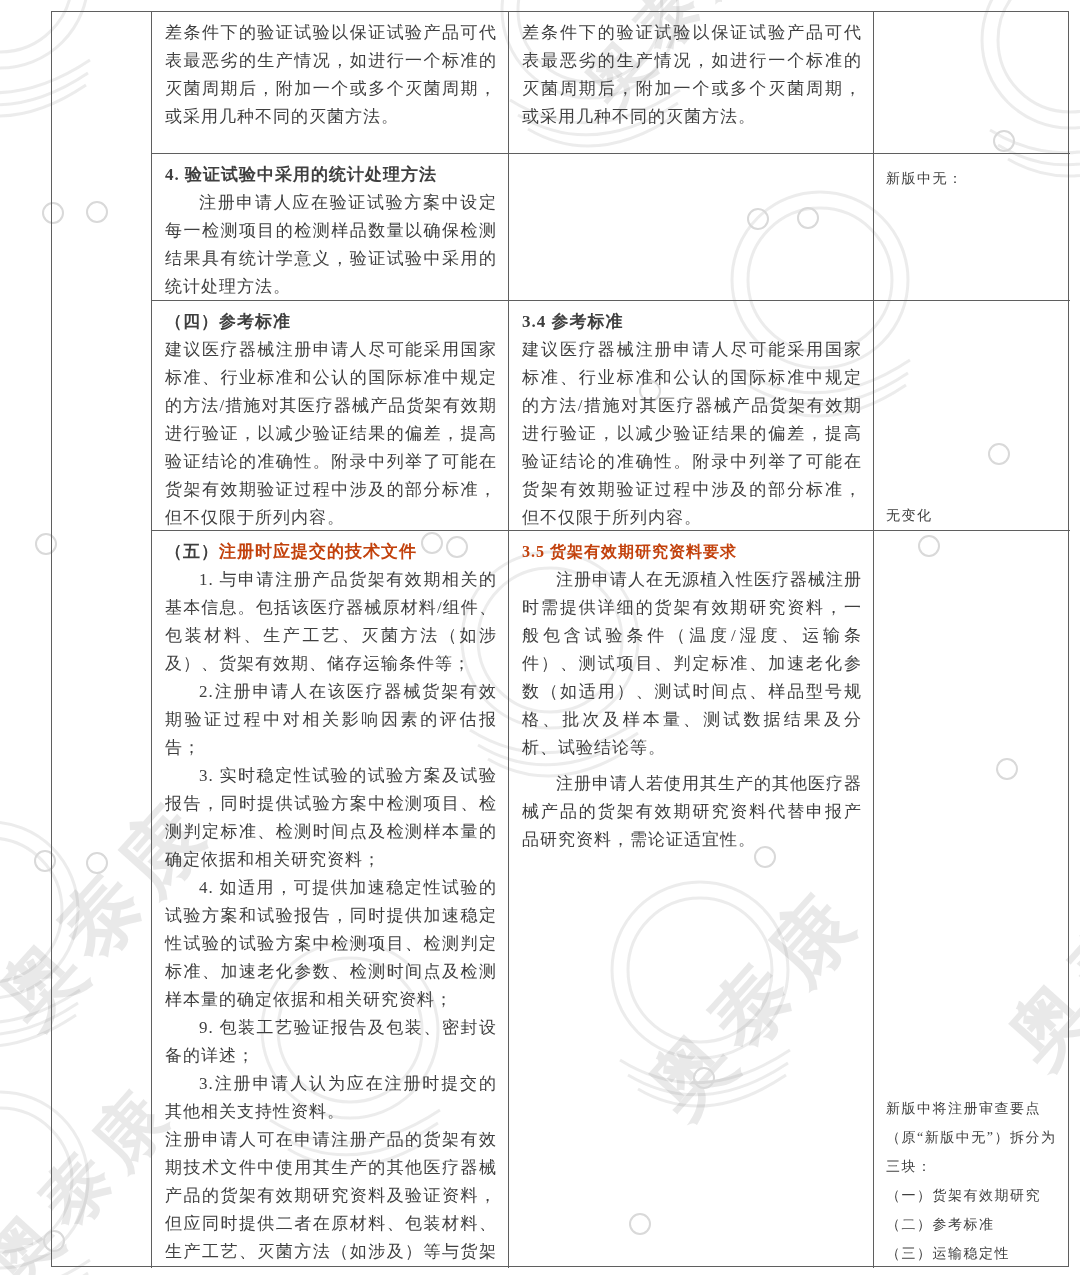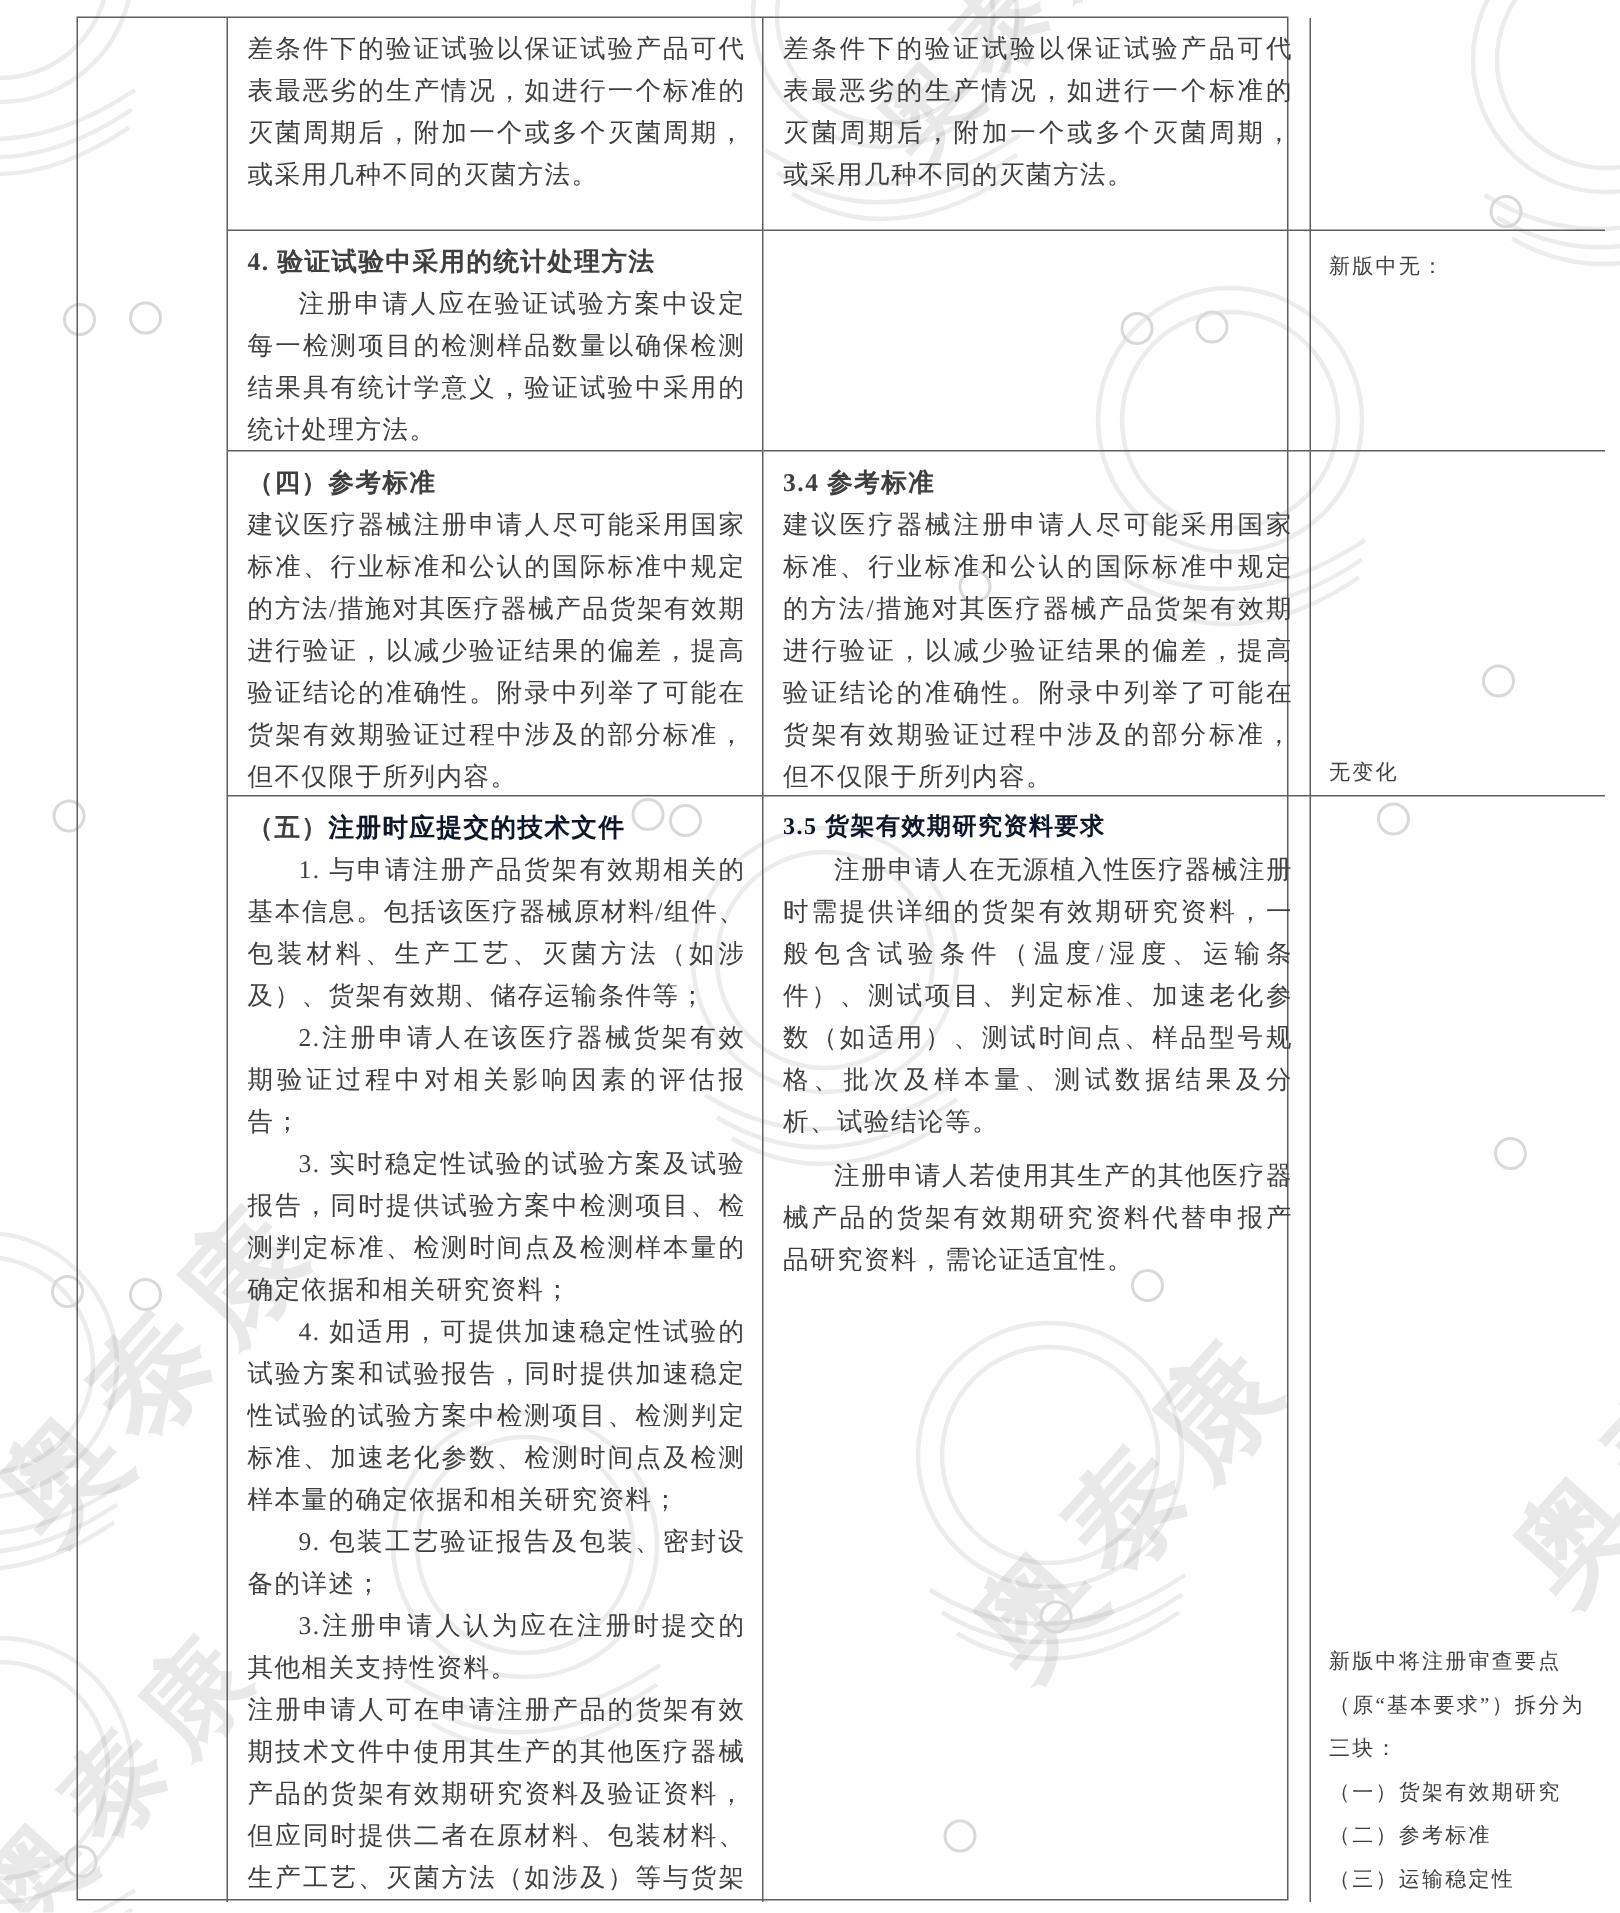--- a/index.html
+++ b/index.html
@@ -25,21 +25,21 @@
   .wm-stamp{position:absolute;opacity:.55;}
   .wm-stamp circle,.wm-stamp path{fill:none;stroke:#dddddd;stroke-width:3;}
   .wm-circle{
     position:absolute;width:22px;height:22px;border-radius:50%;
     border:2px solid #d9d9d9;box-sizing:border-box;
   }
 
   
   .doc-table{
     position:absolute;left:51px;top:11px;
-    width:808px;height:1256px;
+    width:1018px;height:1256px;
     display:grid;
     grid-template-columns:100px 357px 365px 196px;
     grid-template-rows:142px 147px 230px 737px;
     border:1px solid #5f5f5f;
     box-sizing:border-box;
     z-index:1;
   }
   .cell{
     box-sizing:border-box;
     border-right:1px solid #5f5f5f;
@@ -51,21 +51,21 @@
     letter-spacing:1px;
     text-align:justify;
   }
   .cell.last-col{border-right:none;}
   .cell.last-row{border-bottom:none;}
   .cell-margin{grid-column:1;grid-row:1 / 5;border-bottom:none;}
 
   .cell p{margin:0;}
   .indent{text-indent:2em;}
   .hd{font-weight:bold;}
-  .red{color:#0f172a;}
+  .red{color:#c2410c;}
 
   .note-cell{
     font-size:14px;line-height:29px;letter-spacing:1.5px;
     padding:10px 10px 0 12px;text-align:left;
   }
   .note-center{display:flex;flex-direction:column;justify-content:flex-end;padding-top:0;}
 </style>
 </head>
 <body>
 
@@ -205,18 +205,18 @@
     <p class="indent">9. 包装工艺验证报告及包装、密封设备的详述；</p>
     <p class="indent">3.注册申请人认为应在注册时提交的其他相关支持性资料。</p>
     <p>注册申请人可在申请注册产品的货架有效期技术文件中使用其生产的其他医疗器械产品的货架有效期研究资料及验证资料，但应同时提供二者在原材料、包装材料、生产工艺、灭菌方法（如涉及）等与货架有效期相关的信息对比资料和二者在货架有效期</p>
   </div>
   <div class="cell last-row" style="grid-column:3;grid-row:4">
     <p class="hd red" style="font-size:16px">3.5 货架有效期研究资料要求</p>
     <p class="indent">注册申请人在无源植入性医疗器械注册时需提供详细的货架有效期研究资料，一般包含试验条件（温度/湿度、运输条件）、测试项目、判定标准、加速老化参数（如适用）、测试时间点、样品型号规格、批次及样本量、测试数据结果及分析、试验结论等。</p>
     <p class="indent" style="margin-top:8px">注册申请人若使用其生产的其他医疗器械产品的货架有效期研究资料代替申报产品研究资料，需论证适宜性。</p>
   </div>
   <div class="cell last-col last-row note-cell note-center" style="grid-column:4;grid-row:4">
-    <p>新版中将注册审查要点（原“基本要求”）拆分为三块：</p>
+    <p>新版中将注册审查要点（原“新版中无”）拆分为三块：</p>
     <p>（一）货架有效期研究</p>
     <p>（二）参考标准</p>
     <p>（三）运输稳定性</p>
   </div>
 </div>
 
 </body></html>

